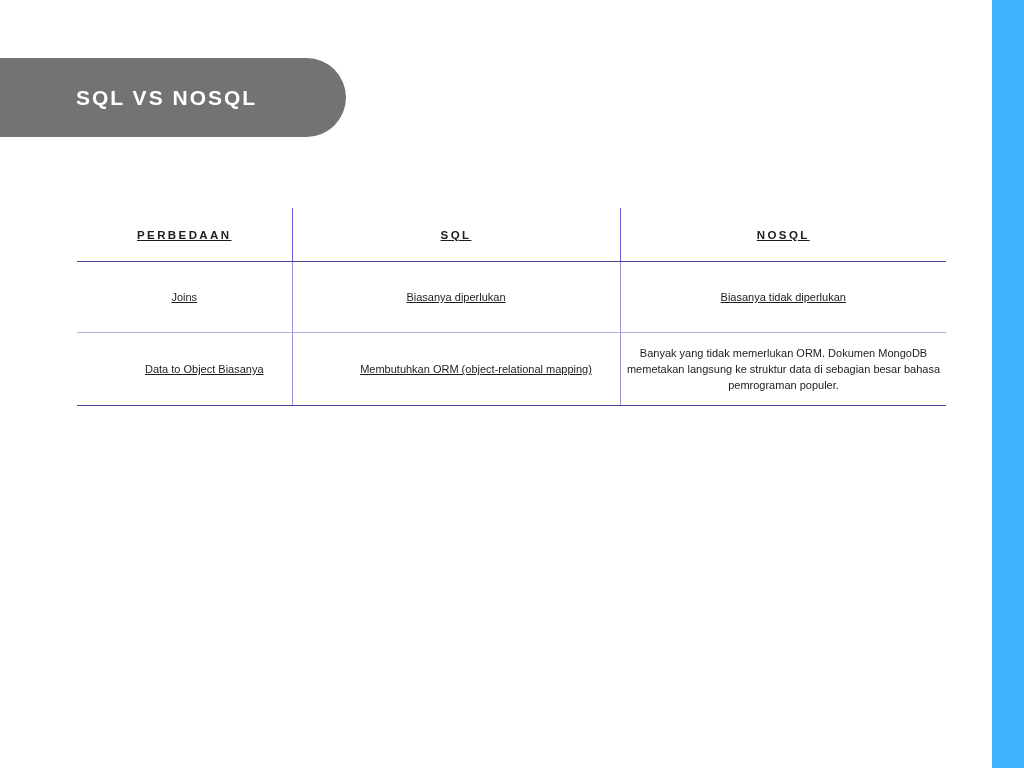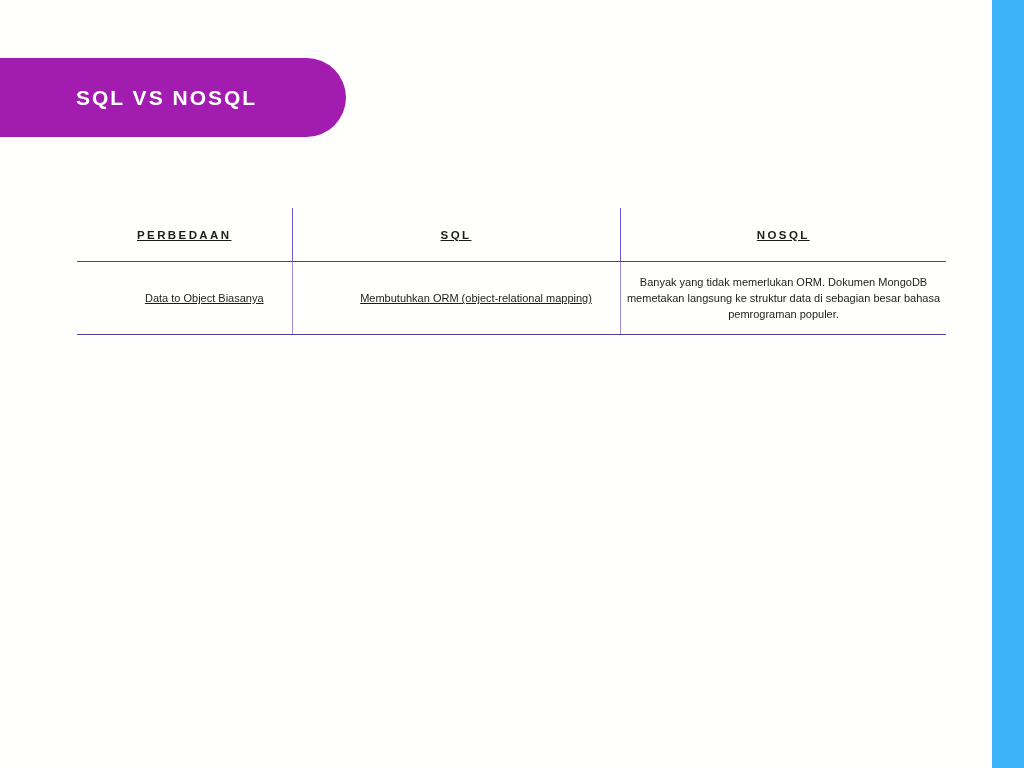--- a/index.html
+++ b/index.html
@@ -35,21 +35,21 @@
     background: #3db3fb;
   }
 
   
   .title-banner {
     position: absolute;
     left: 0;
     top: 58px;
     width: 346px;
     height: 79px;
-    background: #a21caf;
+    background: #737373;
     border-top-right-radius: 40px;
     border-bottom-right-radius: 40px;
     display: flex;
     align-items: center;
   }
   .title-text {
     color: #ffffff;
     font-size: 21px;
     font-weight: bold;
     letter-spacing: 2.0px;
@@ -150,20 +150,25 @@
           <col class="c3">
       </colgroup>
       <thead>
         <tr>
           <th class="div">PERBEDAAN</th>
           <th class="div">SQL</th>
           <th>NOSQL</th>
         </tr>
       </thead>
       <tbody>
+        <tr class="row-joins">
+          <td class="div">Joins</td>
+          <td class="div">Biasanya diperlukan</td>
+          <td>Biasanya tidak diperlukan</td>
+        </tr>
         <tr class="row-mapping">
           <td class="div">Data to Object Biasanya</td>
           <td class="div">Membutuhkan ORM (object-relational mapping)</td>
           <td class="overflow-cell">
             <span class="overflow-text">Banyak yang tidak memerlukan ORM. Dokumen MongoDB memetakan langsung ke struktur data di sebagian besar bahasa pemrograman populer.</span>
           </td>
         </tr>
       </tbody>
     </table>
   </div>

